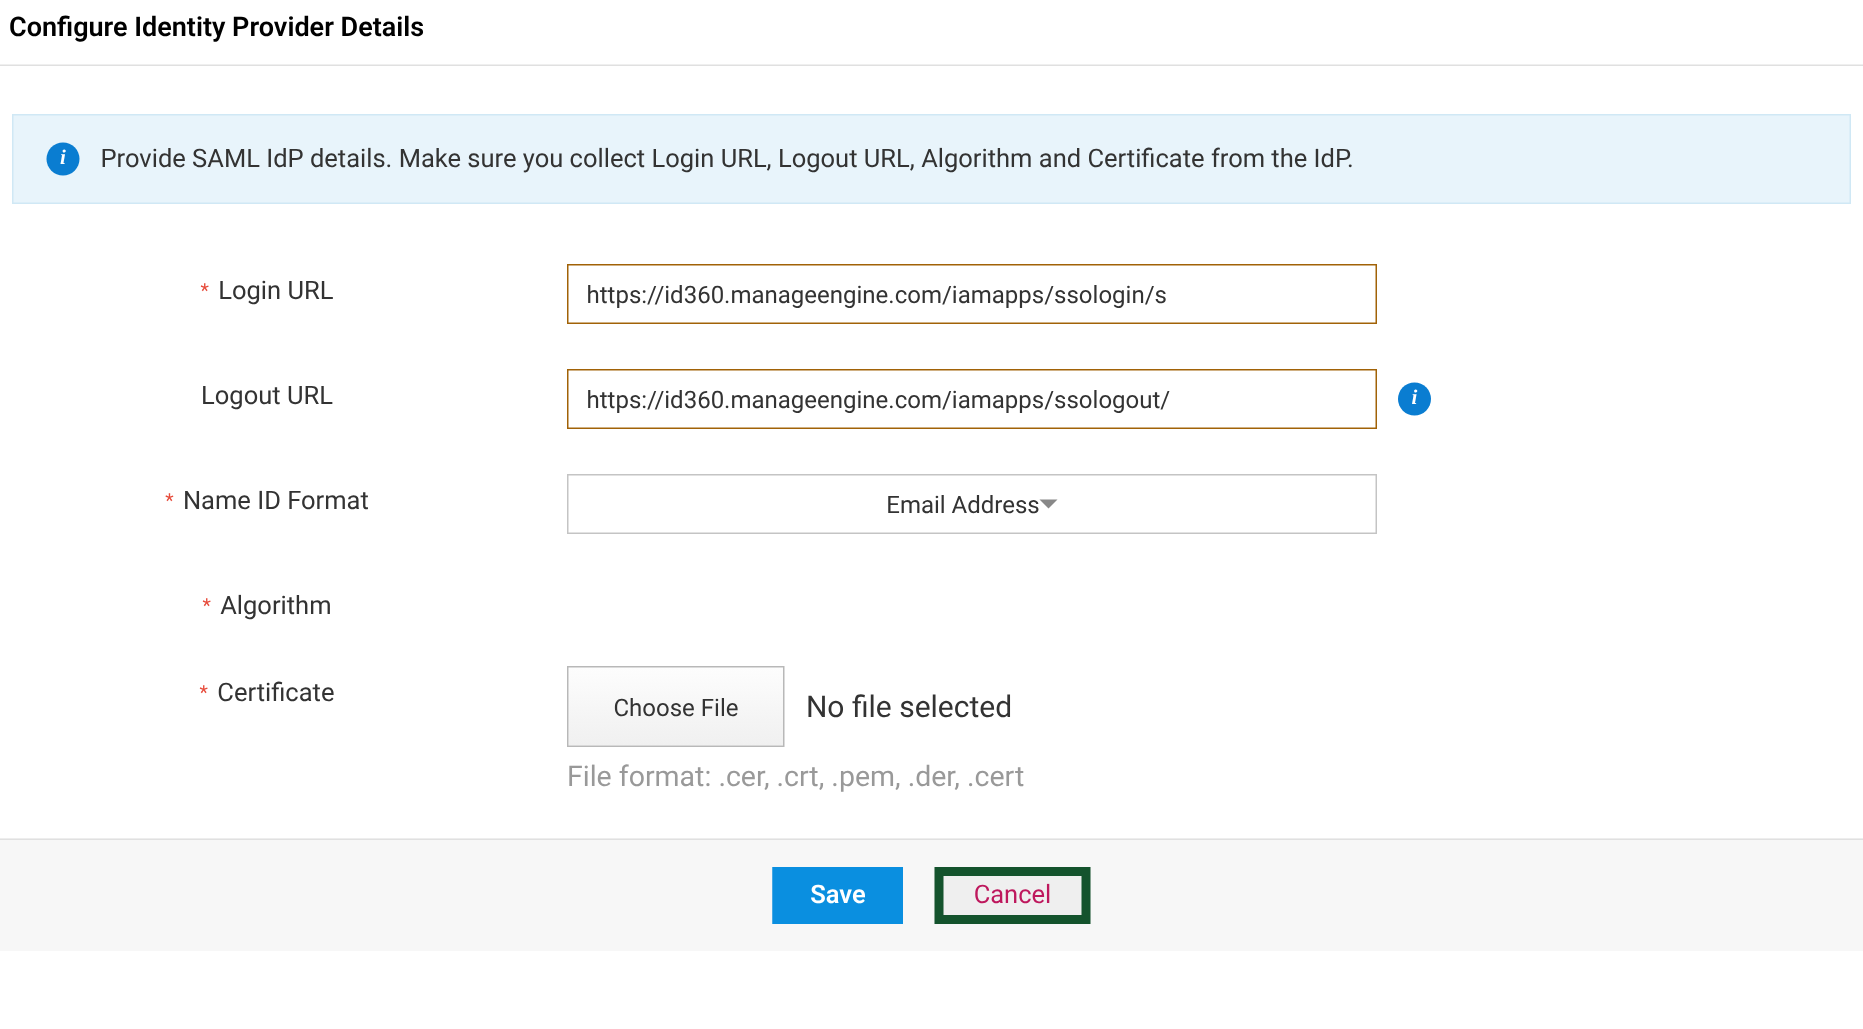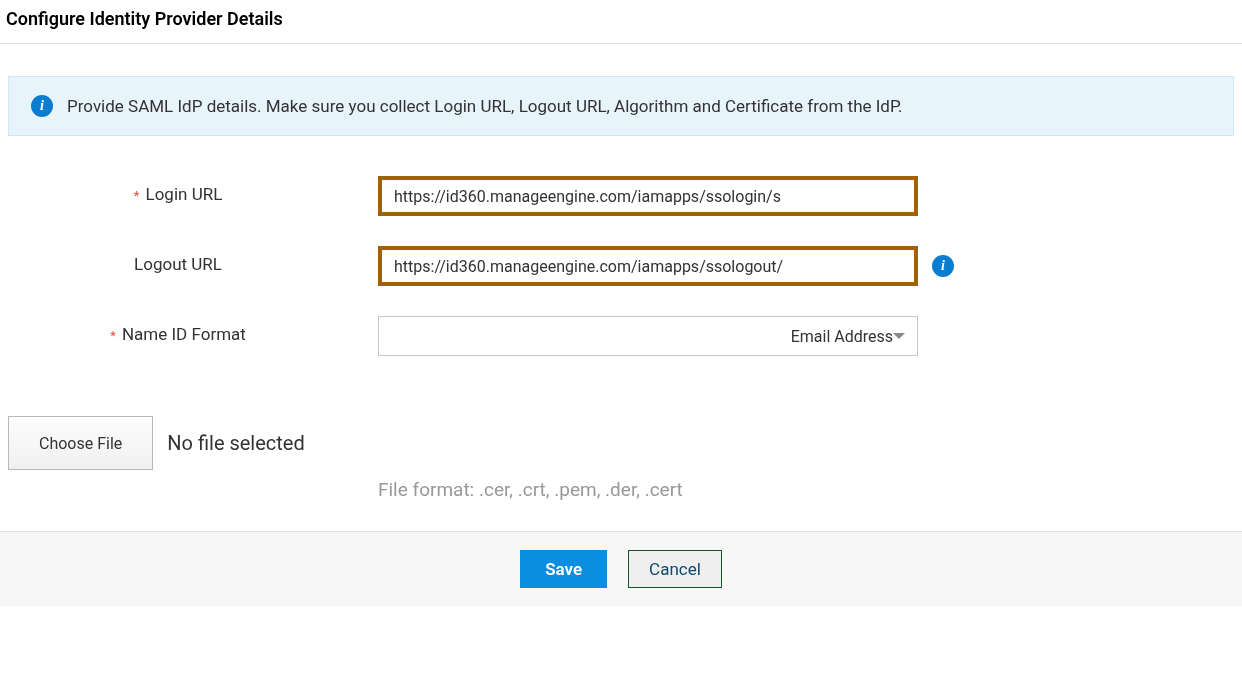--- a/index.html
+++ b/index.html
@@ -76,37 +76,37 @@
       margin-right: 2px;
     }
     .input-col {
       display: flex;
       align-items: center;
       gap: 14px;
     }
     .text-input {
       width: 540px;
       height: 40px;
-      border: 4px solid #a16207;
+      border: 1px solid #a16207;
       padding: 0 12px;
       font-size: 16px;
       color: #333;
       font-family: inherit;
       outline: none;
     }
     .select-control {
       width: 540px;
       height: 40px;
       border: 1px solid #c4c4c4;
       padding: 0 12px;
       font-size: 16px;
       color: #333;
       display: flex;
       align-items: center;
-      justify-content: flex-end;
+      justify-content: center;
       background: #fff;
       cursor: pointer;
     }
     .caret-down {
       width: 0;
       height: 0;
       border-left: 6px solid transparent;
       border-right: 6px solid transparent;
       border-top: 6px solid #888;
     }
@@ -163,22 +163,22 @@
       color: #fff;
       border: 1px solid #0a8fe0;
       font-size: 17px;
       font-weight: 600;
       padding: 8px 24px;
       cursor: pointer;
       font-family: inherit;
     }
     .btn-secondary {
       background: #efefef;
-      color: #0c4a6e;
-      border: 1px solid #14532d;
+      color: #be185d;
+      border: 6px solid #14532d;
       font-size: 17px;
       padding: 0 20px;
       cursor: pointer;
       font-family: inherit;
     }
   </style>
 </head>
 <body>
 
 <div class="page-title">Configure Identity Provider Details</div>
@@ -219,23 +219,31 @@
       </div>
       <div class="input-col">
         <div class="select-control">
           <span>Email Address</span>
           <span class="caret-down"></span>
         </div>
       </div>
     </div>
 
     <div class="form-row">
+      <div class="label-col">
+        <span class="required-mark">*</span>
+        <span>Algorithm</span>
+      </div>
     </div>
 
     <div class="form-row tight">
+      <div class="label-col">
+        <span class="required-mark">*</span>
+        <span>Certificate</span>
+      </div>
       <div class="input-col">
         <button class="file-btn">Choose File</button>
         <span class="file-status">No file selected</span>
       </div>
     </div>
     <div class="hint-row">
       <div class="hint-text">File format: .cer, .crt, .pem, .der, .cert</div>
     </div>
 
   </div>

